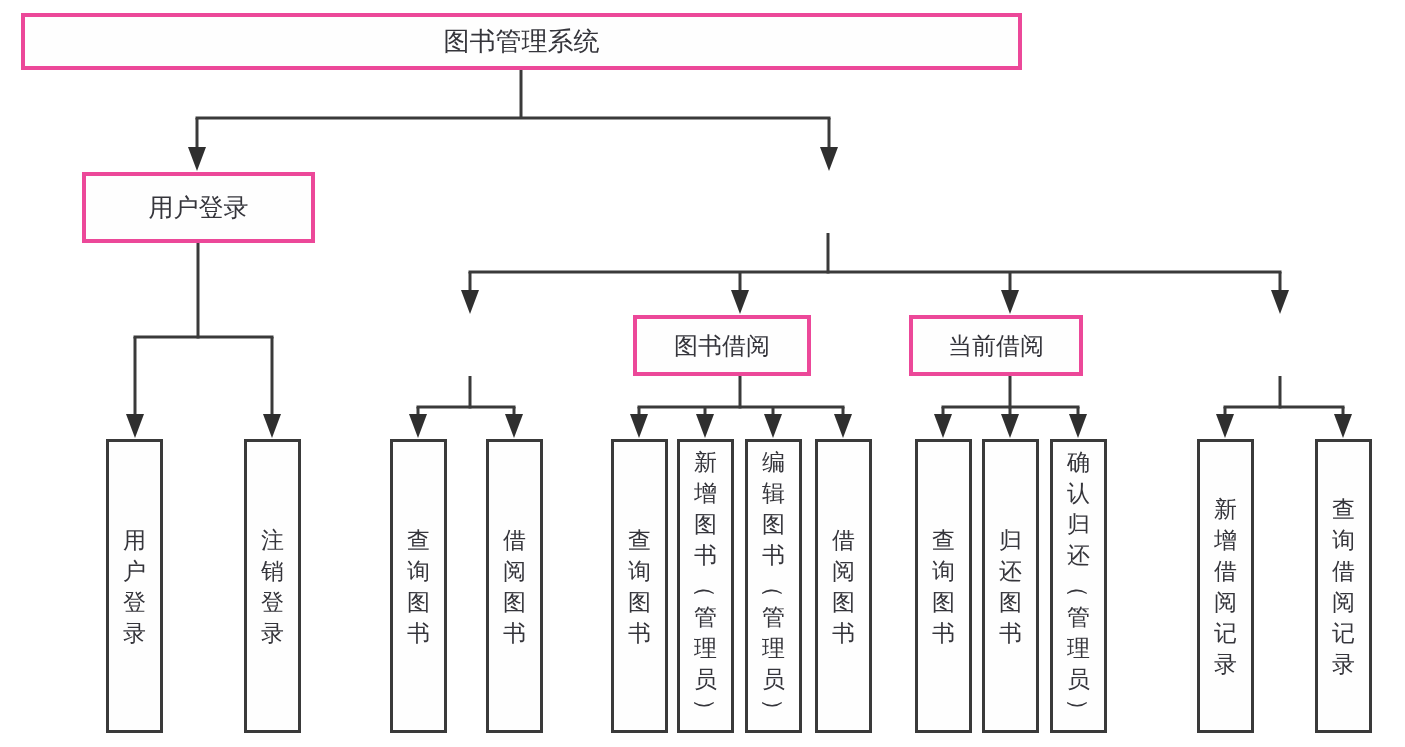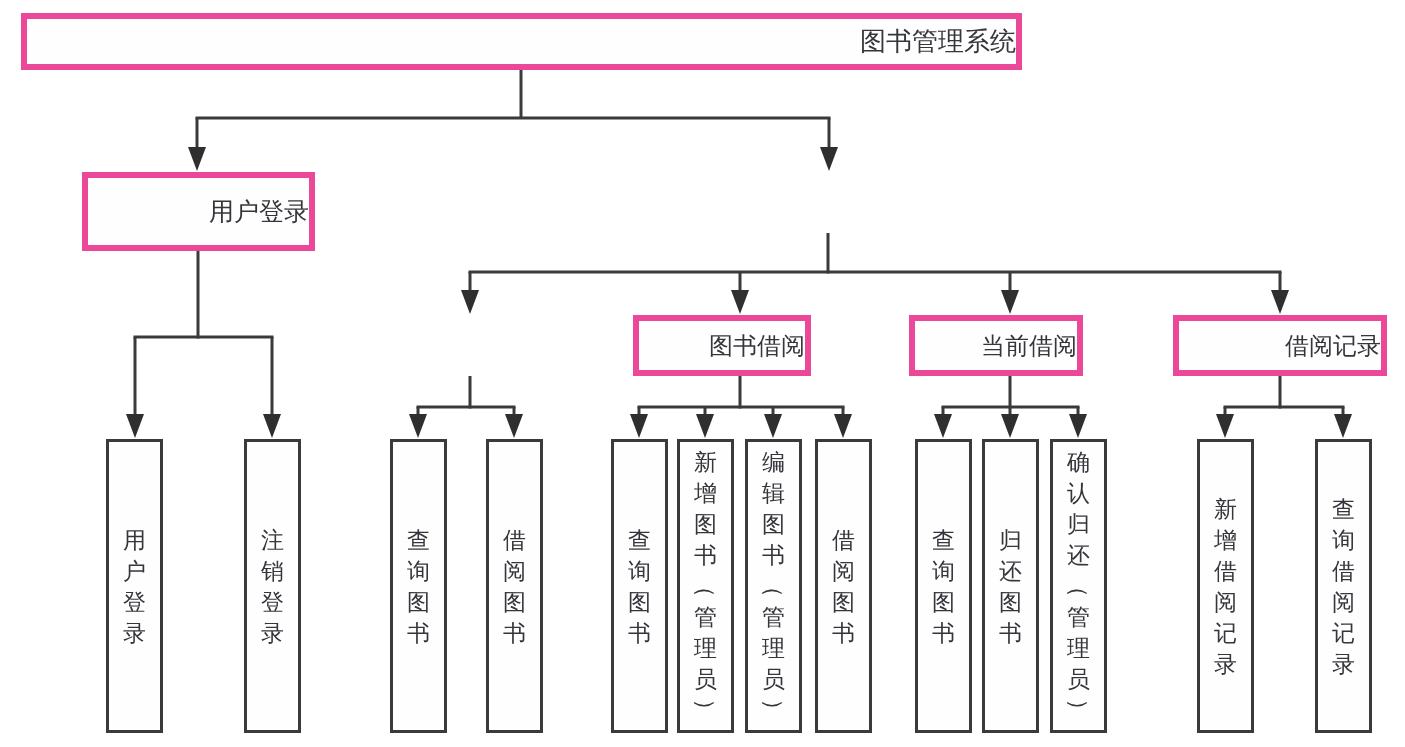--- a/index.html
+++ b/index.html
@@ -18,32 +18,32 @@
   svg.connectors {
     position: absolute;
     left: 0;
     top: 0;
     width: 1405px;
     height: 747px;
   }
   .node {
     position: absolute;
     box-sizing: border-box;
-    border: 6px solid #ec4899;
+    border: 4px solid #ec4899;
     background: #fefefe;
     display: flex;
     align-items: center;
-    justify-content: flex-end;
+    justify-content: center;
     color: #35353b;
   }
   .node .lbl {
     white-space: nowrap;
   }
   .root-box   { left: 21px;  top: 13px;  width: 1001px; height: 57px; font-size: 26px; }
-  .lvl2       { top: 172px;  height: 79px; font-size: 25px; }
+  .lvl2       { top: 172px;  height: 71px; font-size: 25px; }
   .user-login { left: 82px;  width: 233px; }
   .book-mgmt  { left: 711px; width: 234px; }
   .lvl3       { top: 315px;  height: 61px; font-size: 24px; }
   .new-books  { left: 363px; width: 215px; }
   .book-borrow{ left: 633px; width: 178px; }
   .cur-borrow { left: 909px; width: 174px; }
   .rec-borrow { left: 1173px; width: 214px; }
   .leaf {
     position: absolute;
     top: 439px;
@@ -173,23 +173,20 @@
   <div class="node lvl2 user-login">
     <span class="lbl">用户登录</span>
   </div>
 
   <div class="node lvl3 book-borrow">
     <span class="lbl">图书借阅</span>
   </div>
   <div class="node lvl3 cur-borrow">
     <span class="lbl">当前借阅</span>
   </div>
-  <div class="node lvl3 rec-borrow">
-    <span class="lbl">借阅记录</span>
-  </div>
 
   <div class="leaf l-ul">
     <div class="vtext">
         <div class="vchar">用</div>
         <div class="vchar">户</div>
         <div class="vchar">登</div>
         <div class="vchar">录</div>
       </div>
   </div>
   <div class="leaf l-lo">

